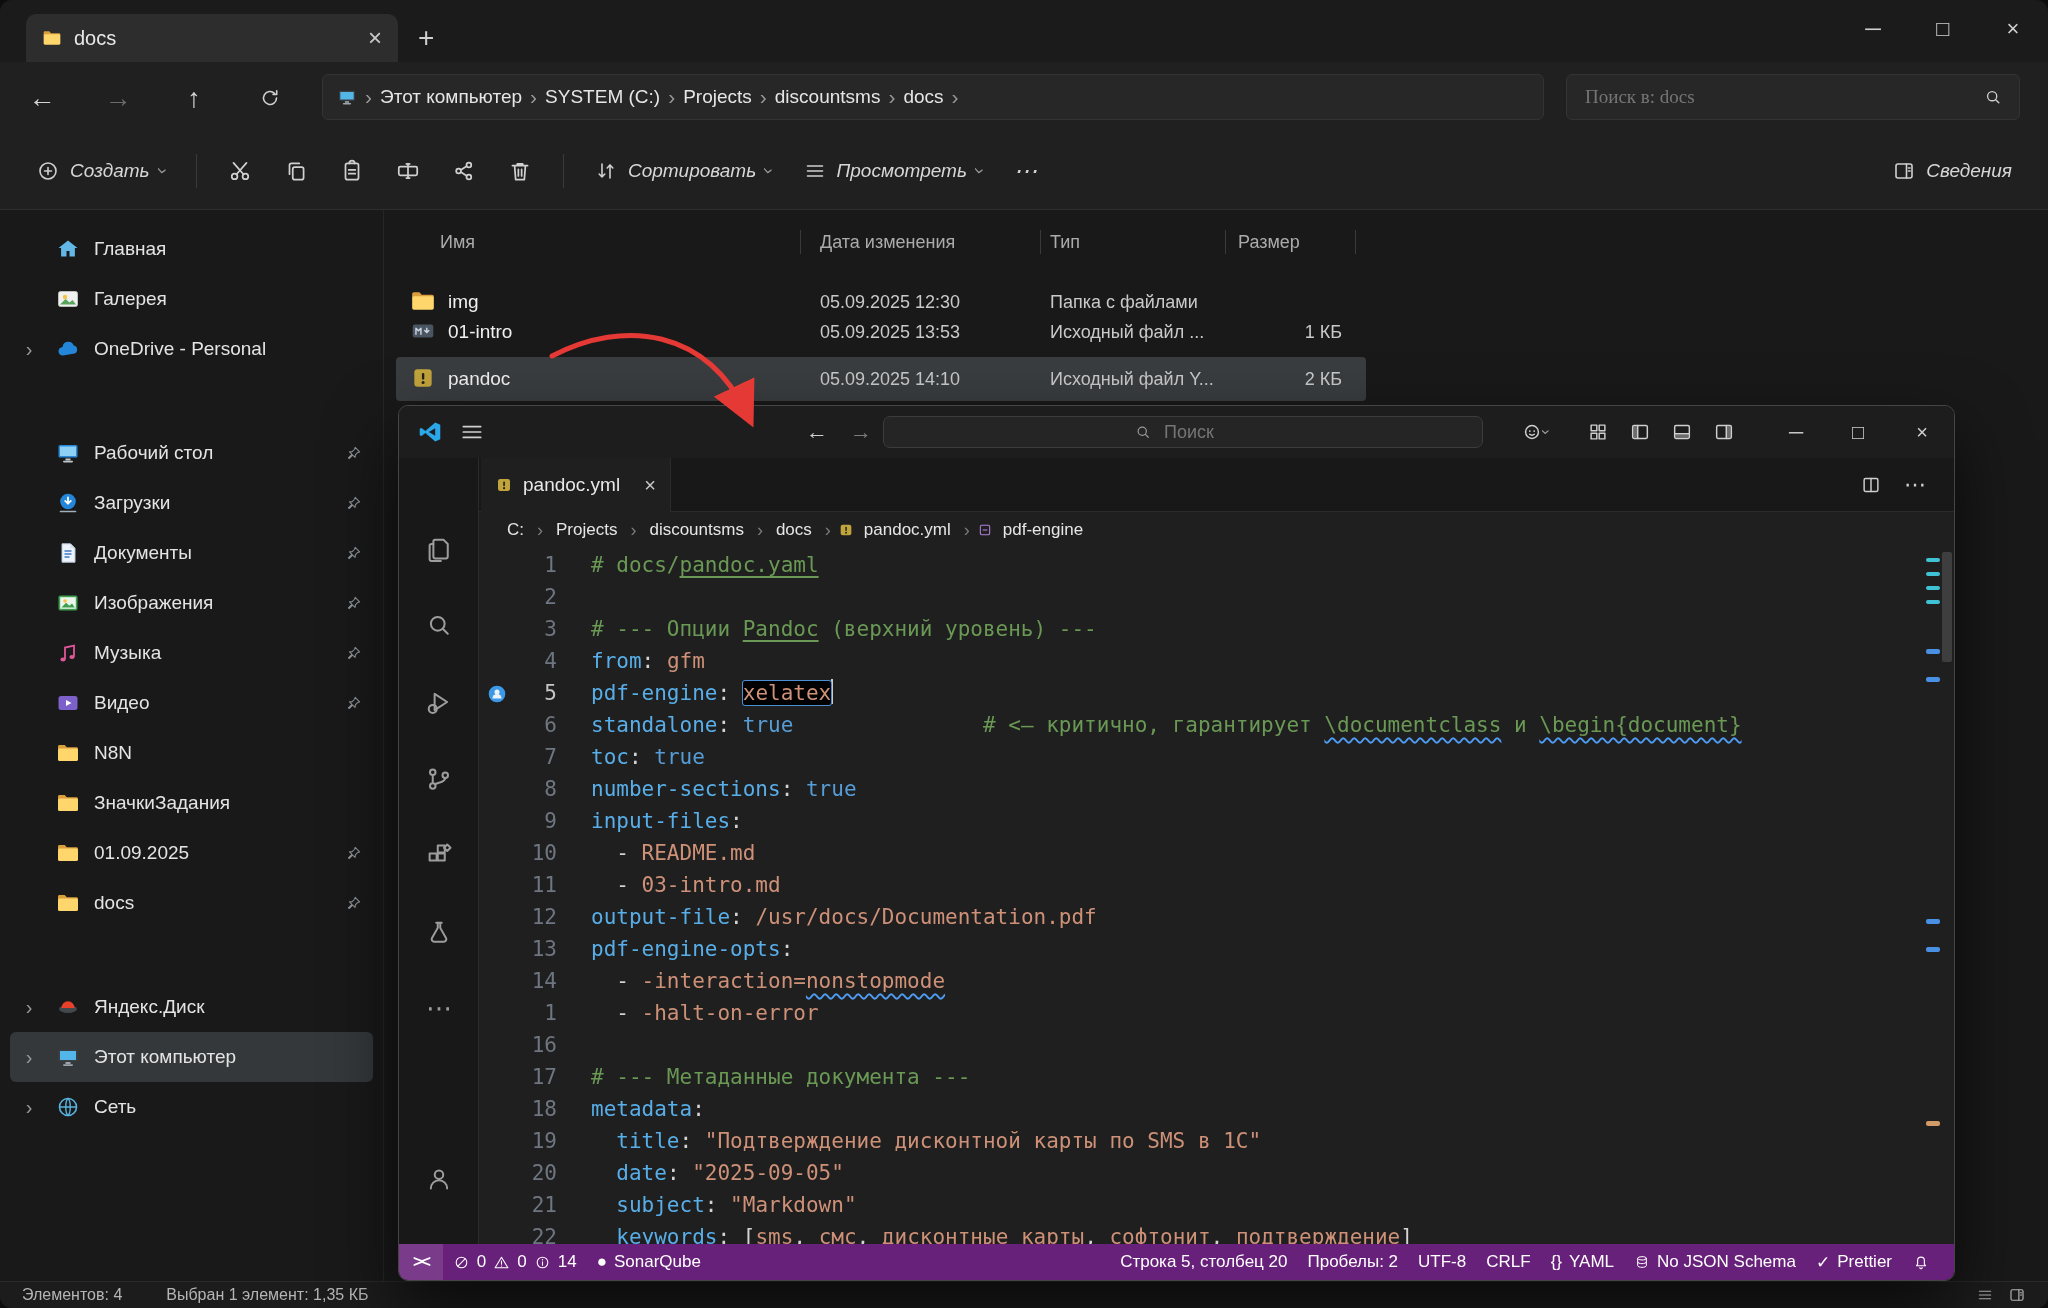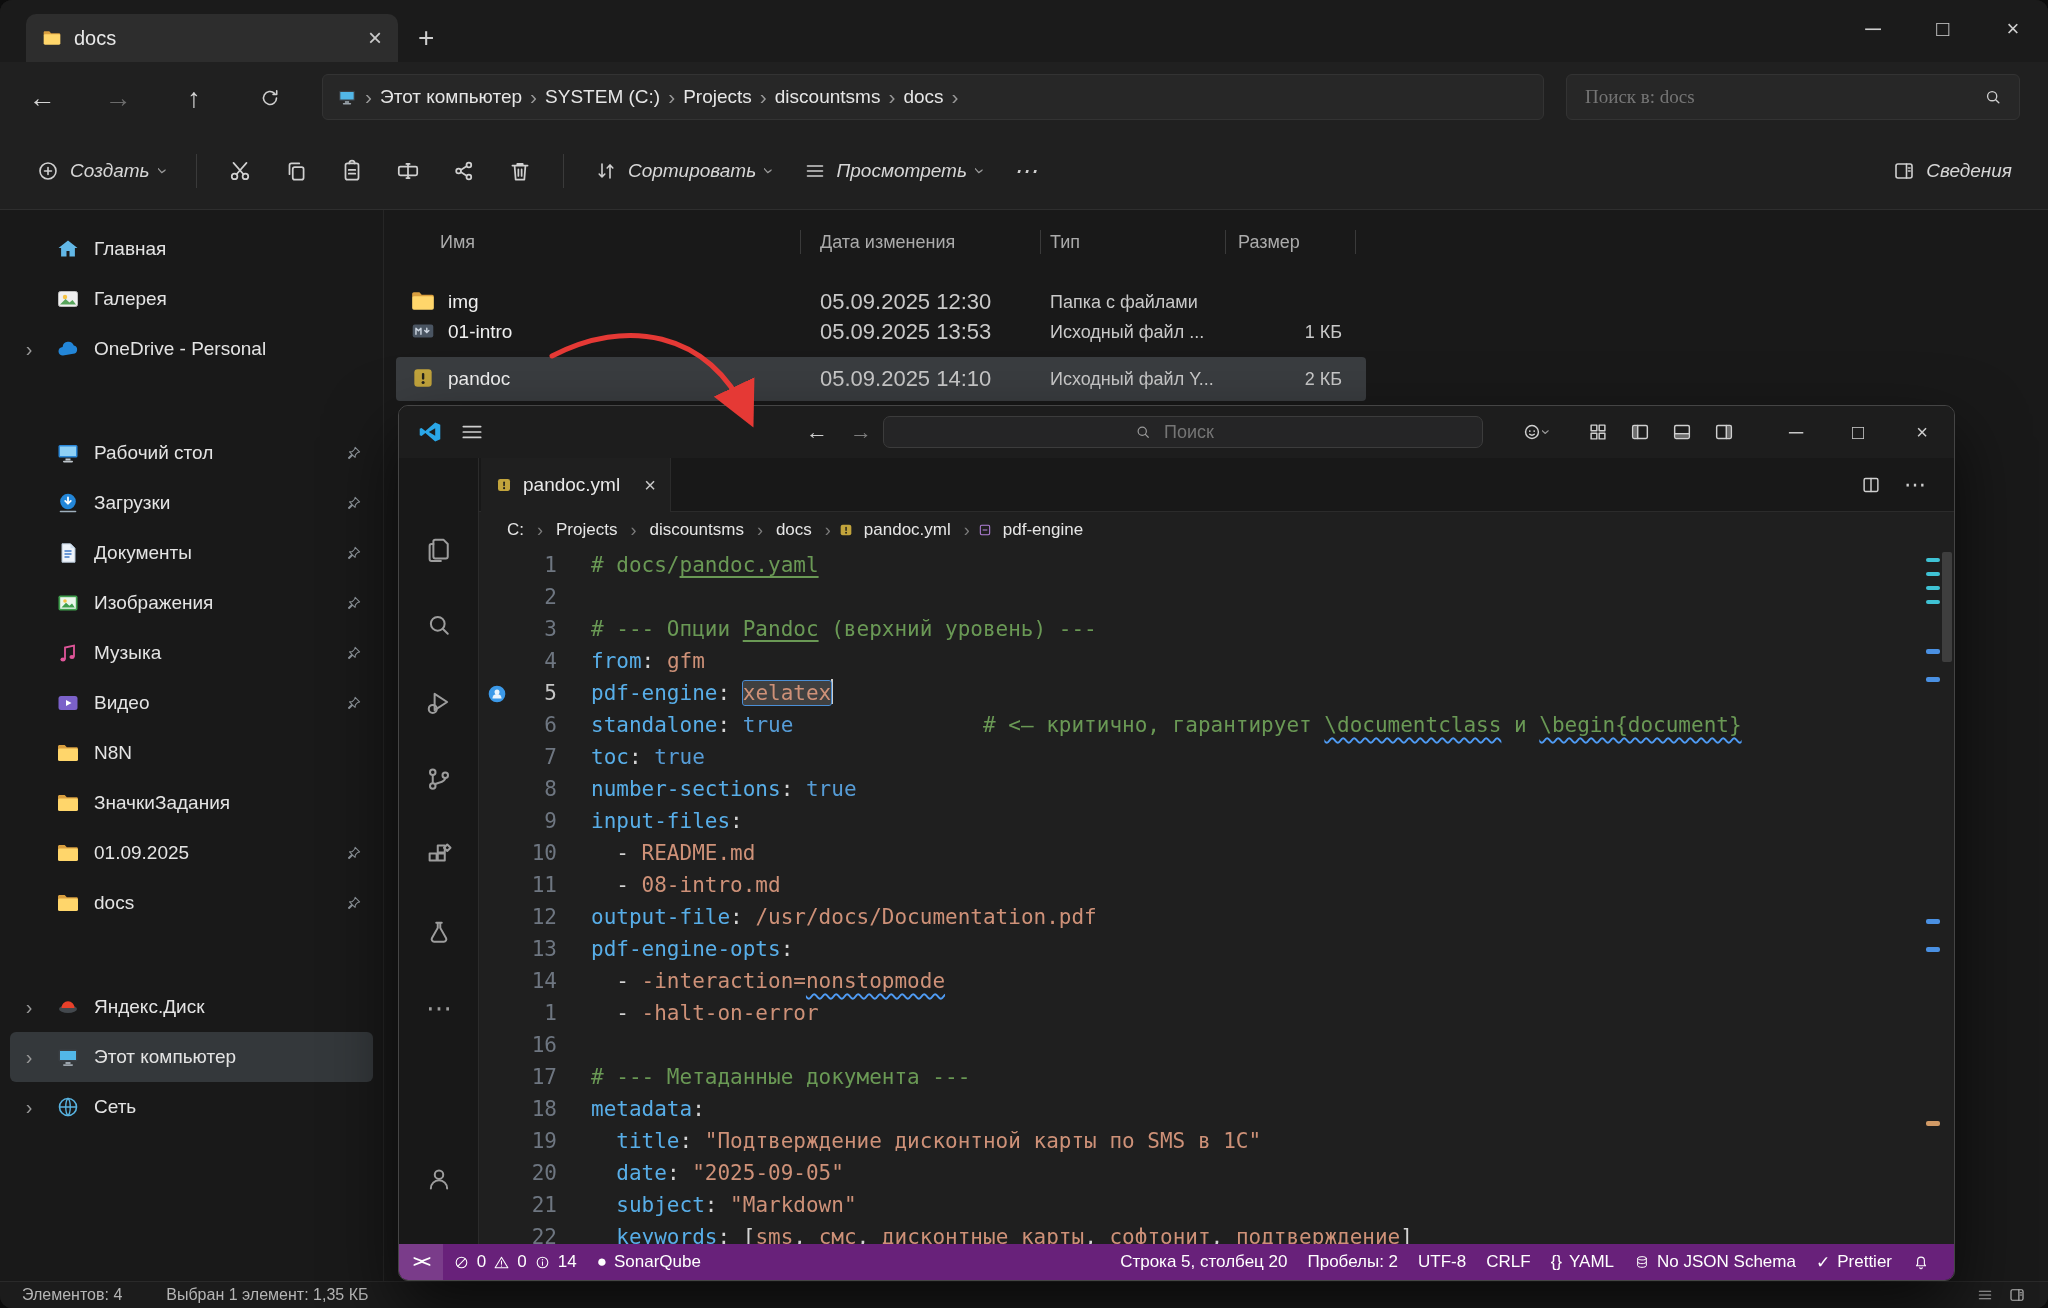--- a/index.html
+++ b/index.html
@@ -45,21 +45,21 @@
   .side-item.selected{background:#34383b;}
   .side-group{margin-bottom:54px;}
 
   .filearea{position:absolute;left:384px;top:210px;right:0;bottom:27px;background:#191919;}
   .col-head{position:absolute;top:12px;height:40px;font-size:18px;color:#ababab;display:flex;align-items:center;}
   .col-sep{position:absolute;top:20px;width:1px;height:24px;background:#3a3a3a;}
   .file-row{position:absolute;left:12px;width:970px;height:44px;display:flex;align-items:center;border-radius:4px;}
   .file-row.selected{background:#3a3d40;}
   .file-row .nm{position:absolute;left:52px;font-size:19px;color:#f0f0f0;}
   .file-row .ic{position:absolute;left:14px;top:8px;}
-  .file-row .dt{position:absolute;left:424px;font-size:22px;color:#c9c9c9;}
+  .file-row .dt{position:absolute;left:424px;font-size:18px;color:#c9c9c9;}
   .file-row .tp{position:absolute;left:654px;font-size:18px;color:#c9c9c9;}
   .file-row .sz{position:absolute;left:830px;width:116px;text-align:right;font-size:18px;color:#c9c9c9;}
   .exp-status{position:absolute;left:0;bottom:0;width:2048px;height:27px;background:#1c1c1c;border-top:1px solid #2a2a2a;
     display:flex;align-items:center;padding:0 22px;gap:44px;font-size:16px;color:#b5b5b5;}
   .exp-status .right{margin-left:auto;display:flex;gap:14px;}
 
   
   .vswin{position:absolute;left:398px;top:405px;width:1557px;height:876px;background:#1f1f1f;border:1px solid #454545;
     border-radius:10px;box-shadow:0 30px 70px rgba(0,0,0,.65);overflow:hidden;}
   .vs-title{position:absolute;left:0;top:0;right:0;height:52px;background:#1d1d1d;display:block;}
@@ -81,21 +81,21 @@
   .editor{position:absolute;left:80px;top:142px;right:0;bottom:36px;background:#1f1f1f;overflow:hidden;}
   .code-line{position:absolute;left:22px;right:30px;height:32px;display:flex;align-items:center;}
   .lnum{width:56px;text-align:right;color:#6e7681;font:21px "DejaVu Sans Mono",monospace;flex:none;}
   .lnum.active{color:#c6c6c6;}
   .ltxt{margin-left:34px;white-space:pre;font:21px/32px "DejaVu Sans Mono",monospace;color:#d4d4d4;}
   .tok.cm{color:#6a9955;} .tok.key{color:#58aee8;} .tok.str{color:#ce9178;}
   .tok.bool{color:#569cd6;} .tok.pl{color:#d4d4d4;}
   .tok.lk{text-decoration:underline;text-underline-offset:4px;}
   .tok.sq{text-decoration:underline;text-decoration-style:wavy;text-decoration-color:#4f9cf5;
     text-decoration-thickness:1.5px;text-underline-offset:5px;}
-  .tok.sel{background:#404040;outline:1px solid #4b8fd6;border-radius:2px;}
+  .tok.sel{background:#000000;outline:1px solid #4b8fd6;border-radius:2px;}
   .caret{display:inline-block;width:2px;height:25px;background:#cccccc;vertical-align:-4px;}
   .gutter-ann{position:absolute;left:8px;width:20px;height:20px;}
   .ovr-mark{position:absolute;border-radius:2px;}
   .vs-status{position:absolute;left:0;bottom:0;right:0;height:36px;background:#68217a;display:flex;align-items:center;
     color:#fff;font-size:17px;padding-right:14px;z-index:5;}
   .st-item{display:flex;align-items:center;gap:7px;padding:0 10px;white-space:nowrap;}
   .st-left{display:flex;align-items:center;}
   .st-right{margin-left:auto;display:flex;align-items:center;}
   .remote{background:rgba(255,255,255,.12);height:36px;display:flex;align-items:center;padding:0 14px;
     font-weight:bold;letter-spacing:-2px;}
@@ -831,21 +831,21 @@
           <div class="code-line" style="top: 257px;">
             <span class="lnum">9</span>
             <span class="ltxt"><span class="tok key">input-files</span><span class="tok pl">:</span></span>
           </div>
           <div class="code-line" style="top: 289px;">
             <span class="lnum">10</span>
             <span class="ltxt"><span class="tok pl">  - </span><span class="tok str">README.md</span></span>
           </div>
           <div class="code-line" style="top: 321px;">
             <span class="lnum">11</span>
-            <span class="ltxt"><span class="tok pl">  - </span><span class="tok str">08-intro.md</span></span>
+            <span class="ltxt"><span class="tok pl">  - </span><span class="tok str">03-intro.md</span></span>
           </div>
           <div class="code-line" style="top: 353px;">
             <span class="lnum">12</span>
             <span class="ltxt"><span class="tok key">output-file</span><span class="tok pl">: </span><span class="tok str">/usr/docs/Documentation.pdf</span></span>
           </div>
           <div class="code-line" style="top: 385px;">
             <span class="lnum">13</span>
             <span class="ltxt"><span class="tok key">pdf-engine-opts</span><span class="tok pl">:</span></span>
           </div>
           <div class="code-line" style="top: 417px;">

